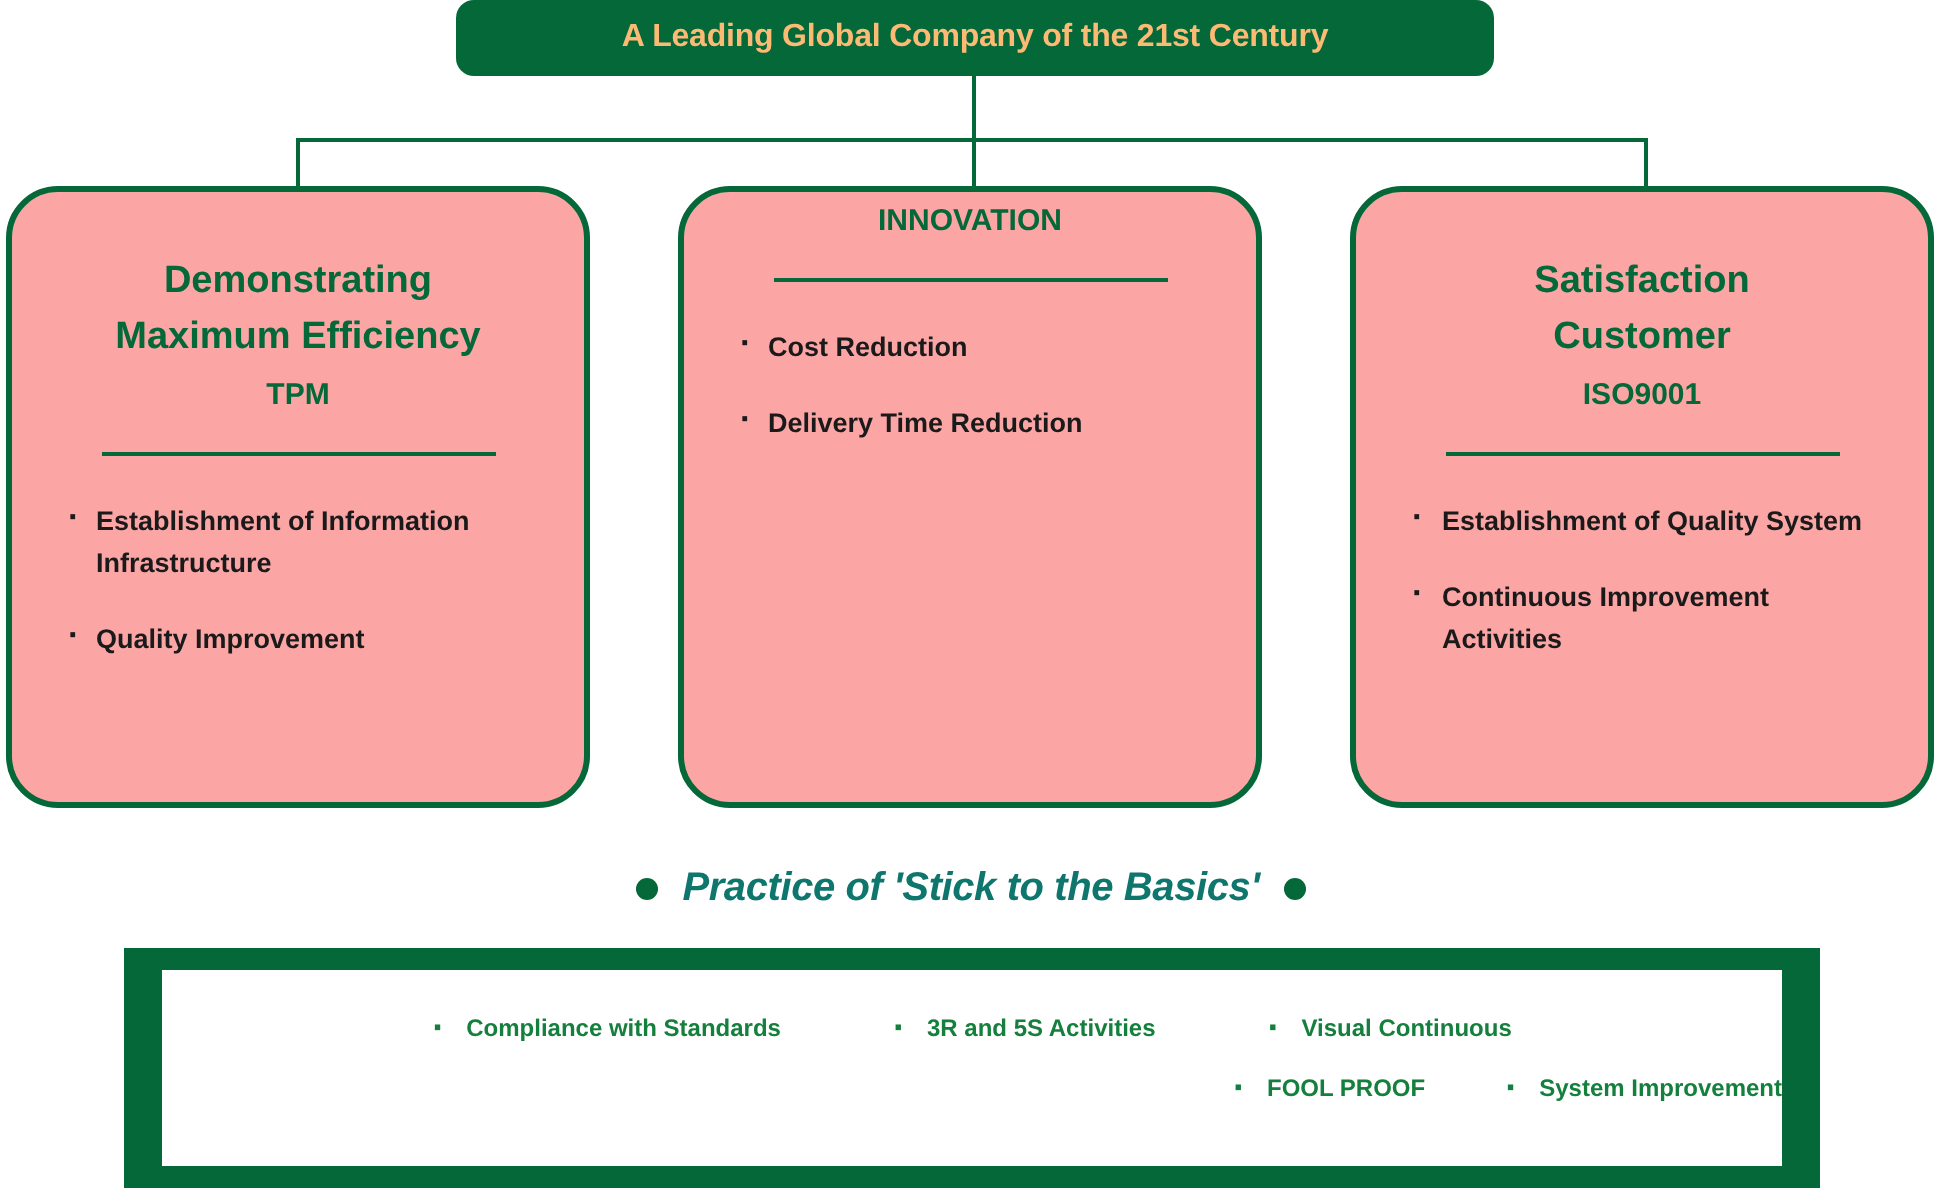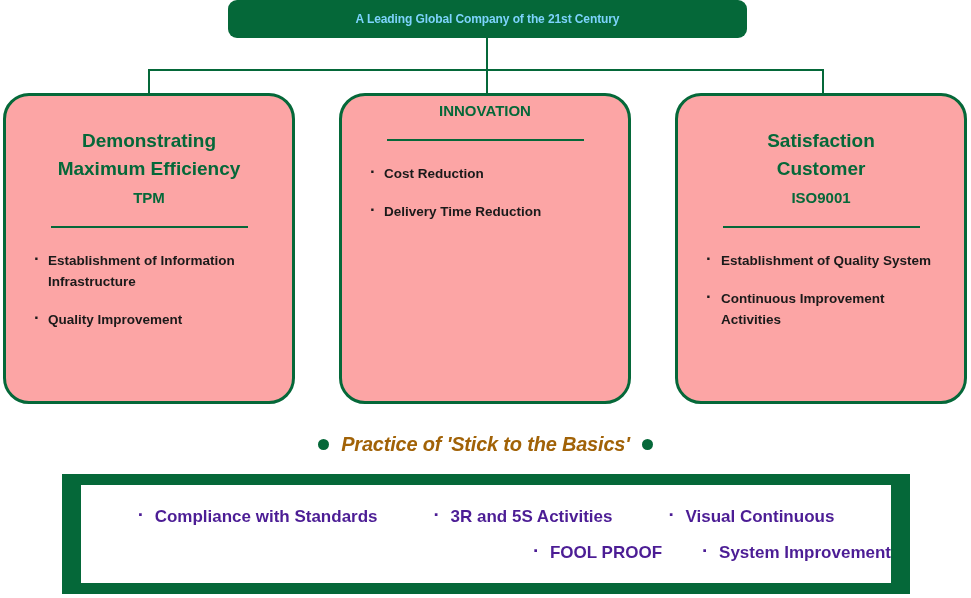--- a/index.html
+++ b/index.html
@@ -27,22 +27,22 @@
     top: 0px;
     width: 519px;
     height: 38px;
     background: #056839;
     border-radius: 9px;
     display: flex;
     align-items: center;
     justify-content: center;
   }
   .top-banner .title {
-    color: #7dd3fc;
-    font-size: 12px;
+    color: #fdba74;
+    font-size: 16px;
     font-weight: bold;
     letter-spacing: -0.1px;
   }
 
   
   .line {
     position: absolute;
     background: #056839;
   }
   .v-line { width: 2px; }
@@ -121,21 +121,21 @@
     position: absolute;
     left: 0;
     top: 433px;
     width: 971px;
     display: flex;
     align-items: center;
     justify-content: center;
     gap: 12px;
   }
   .practice-title {
-    color: #a16207;
+    color: #0f766e;
     font-size: 20px;
     font-weight: bold;
     font-style: italic;
     letter-spacing: -0.2px;
   }
   .practice-dot {
     width: 11px;
     height: 11px;
     border-radius: 50%;
     background: #056839;
@@ -163,22 +163,22 @@
   }
   .bottom-line {
     display: flex;
     align-items: center;
     justify-content: center;
   }
   .bottom-line-1 { margin-top: 22px; gap: 56px; }
   .bottom-line-2 { margin-top: 16px; gap: 40px; justify-content: flex-end; }
   .bottom-item {
     position: relative;
-    color: #4c1d95;
-    font-size: 17px;
+    color: #15803d;
+    font-size: 12px;
     font-weight: bold;
     padding-left: 17px;
     white-space: nowrap;
   }
   .bottom-item::before {
     content: "·";
     position: absolute;
     left: 0;
     top: -3px;
     font-size: 19px;

